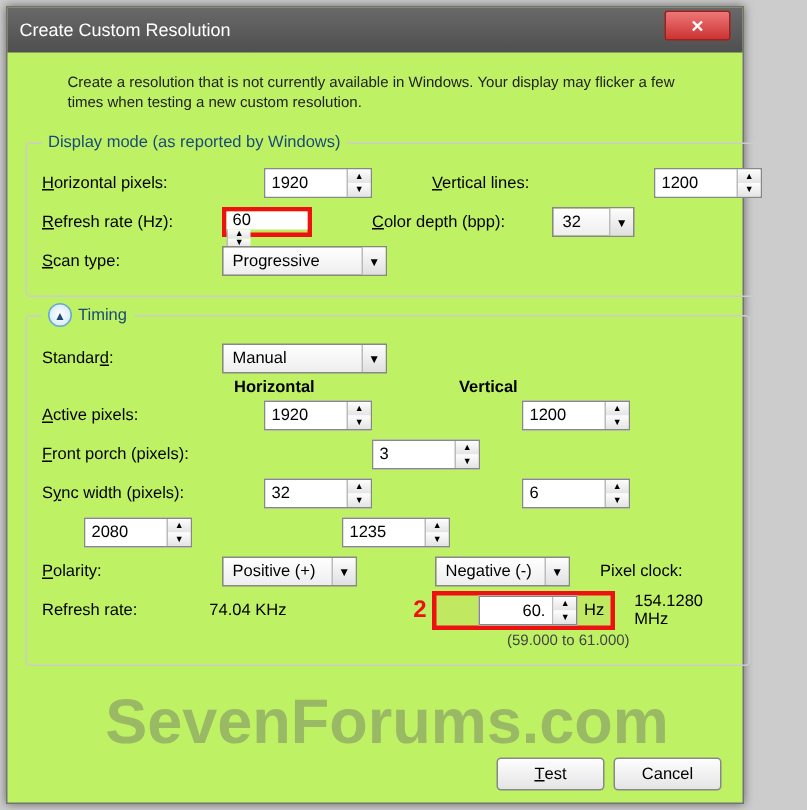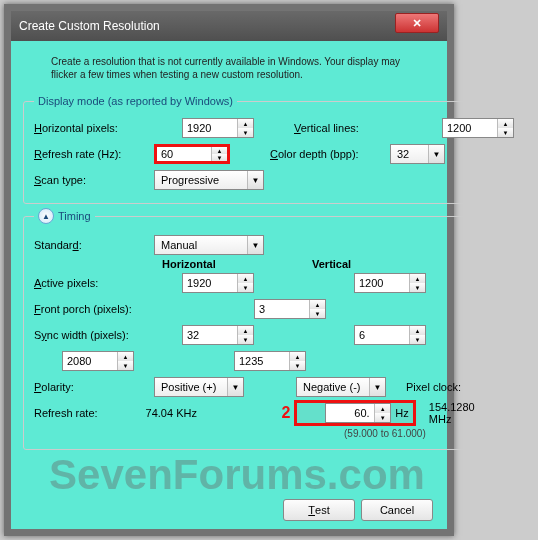--- a/index.html
+++ b/index.html
@@ -1,17 +1,17 @@
 <!DOCTYPE html>
 <html><head>
 <meta charset="utf-8">
 <style>
 * { box-sizing: border-box; font-family: "Segoe UI", Tahoma, sans-serif; font-size: 11px; }
 body { margin: 0; background: #ccc; width: 538px; height: 540px; overflow: hidden; }
-.window { width: 450px; height: 532px; margin: 4px; background: #5eead4; border: 7px solid #737373; box-shadow: 0 0 6px rgba(0,0,0,0.5); position: relative; }
+.window { width: 492px; height: 532px; margin: 4px; background: #bef264; border: 1px solid #737373; box-shadow: 0 0 6px rgba(0,0,0,0.5); position: relative; }
 .titlebar { height: 30px; background: linear-gradient(to bottom,#696969,#4f4f4f); color: #fff; display: flex; align-items: center; padding: 0 8px; }
 .titlebar .title { flex: 1; font-size: 12px; }
 .close-btn { width: 44px; height: 20px; background: linear-gradient(to bottom,#e77,#c33); border: 1px solid #922; border-radius: 2px; color: #fff; display: flex; align-items: center; justify-content: center; font-weight: bold; margin-top: -6px; }
 .content { padding: 8px 12px 40px 12px; }
 .intro { padding: 6px 8px 10px 28px; color: #222; font-size: 10px; line-height: 1.3; }
 fieldset { border: 1px solid #ccc; border-radius: 3px; margin: 4px 0; padding: 8px 10px 10px 10px; }
 legend { color: #1a4a7a; padding: 0 4px; font-size: 11px; }
 .row { display: flex; align-items: center; height: 26px; }
 .lbl { width: 120px; color: #000; }
 .u { text-decoration: underline; }
@@ -63,21 +63,21 @@
             <input value="1200" style="">
             <div class="arrows">
               <span>▲</span>
               <span>▼</span>
             </div>
           </div>
       </div>
       <div class="row">
         <div class="lbl"><span class="u">R</span>efresh rate (Hz):</div>
         <div class="marker">1</div>
-        <div class="spin hl" style="margin-left:-18px;">
+        <div class="spin hl" style="margin-left:-18px;flex-direction:column;">
             <input value="60" style="">
             <div class="arrows">
               <span>▲</span>
               <span>▼</span>
             </div>
           </div>
         <div class="gap"></div>
         <div class="lbl"><span class="u">C</span>olor depth (bpp):</div>
         <div class="combo combo-sm">
             <span>32</span>

